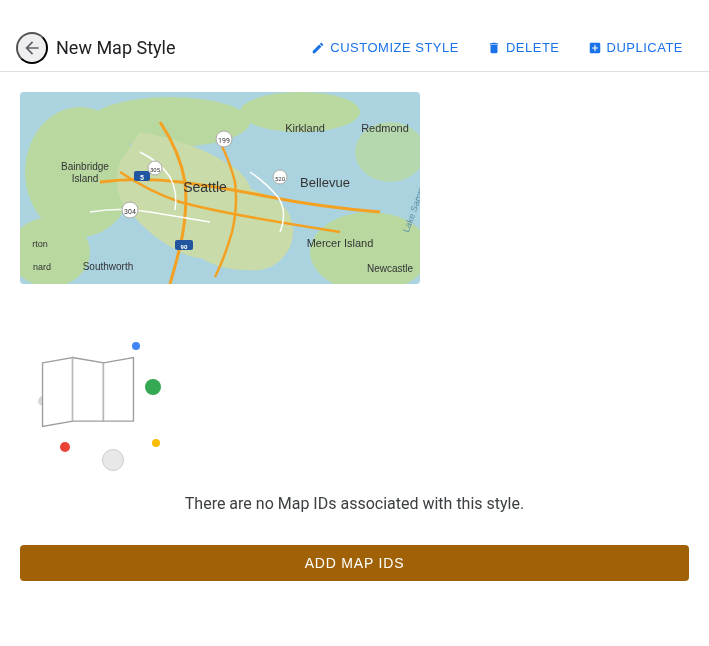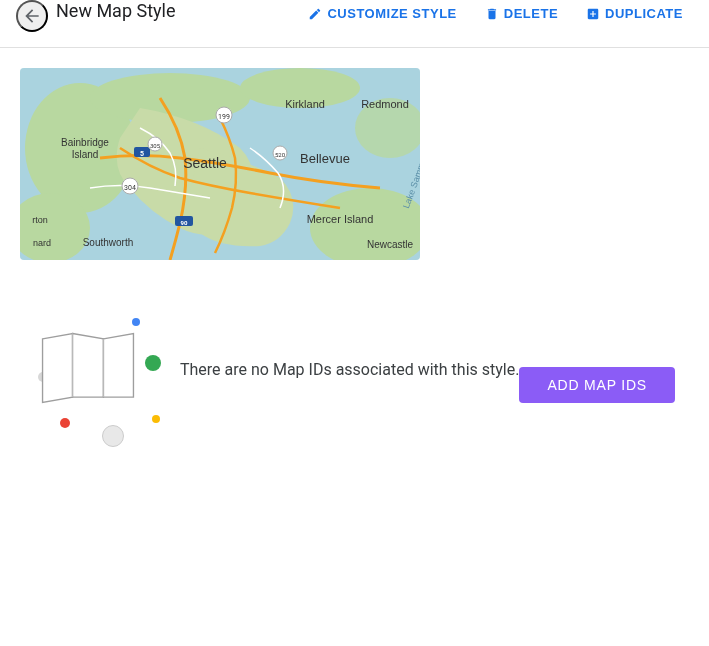--- a/index.html
+++ b/index.html
@@ -7,25 +7,26 @@
       font-family: 'Roboto', Arial, sans-serif;
       background: #fff;
       width: 709px;
       min-height: 646px;
       overflow-x: hidden;
     }
 
     
     .toolbar {
       display: flex;
-      align-items: flex-start;
+      align-items: center;
       padding: 0 16px;
       height: 48px;
       border-bottom: 1px solid #e0e0e0;
       gap: 8px;
+      margin-top: 24px;
     }
     .toolbar-back {
       color: #5f6368;
       font-size: 20px;
       cursor: pointer;
       display: flex;
       align-items: center;
       padding: 4px;
       border-radius: 50%;
       transition: background 0.2s;
@@ -35,21 +36,21 @@
       font-weight: 400;
       color: #202124;
       margin-right: auto;
     }
     .toolbar-btn {
       display: flex;
       align-items: center;
       gap: 5px;
       color: #1a73e8;
       font-size: 13px;
-      font-weight: 700;
+      font-weight: 400;
       cursor: pointer;
       padding: 6px 10px;
       border-radius: 4px;
       border: none;
       background: none;
       text-transform: uppercase;
       letter-spacing: 0.5px;
     }
     .toolbar-btn .icon {
       font-size: 14px;
@@ -72,21 +73,21 @@
 
     
     .map-svg {
       width: 100%;
       height: 100%;
     }
 
     
     .empty-state {
       display: flex;
-      align-items: center;
+      flex-direction: column;
       margin-top: 40px;
       margin-bottom: 20px;
     }
 
     .map-illustration {
       position: relative;
       width: 160px;
       height: 150px;
       margin-bottom: 20px;
     }
@@ -108,21 +109,21 @@
 
     .empty-text {
       font-size: 16px;
       color: #3c4043;
       text-align: center;
       margin-bottom: 32px;
     }
 
     
     .add-btn {
-      background: #8b5cf6;
+      background: #a16207;
       color: #fff;
       border: none;
       border-radius: 4px;
       padding: 10px 28px;
       font-size: 14px;
       font-weight: 500;
       letter-spacing: 0.8px;
       cursor: pointer;
       text-transform: uppercase;
     }

